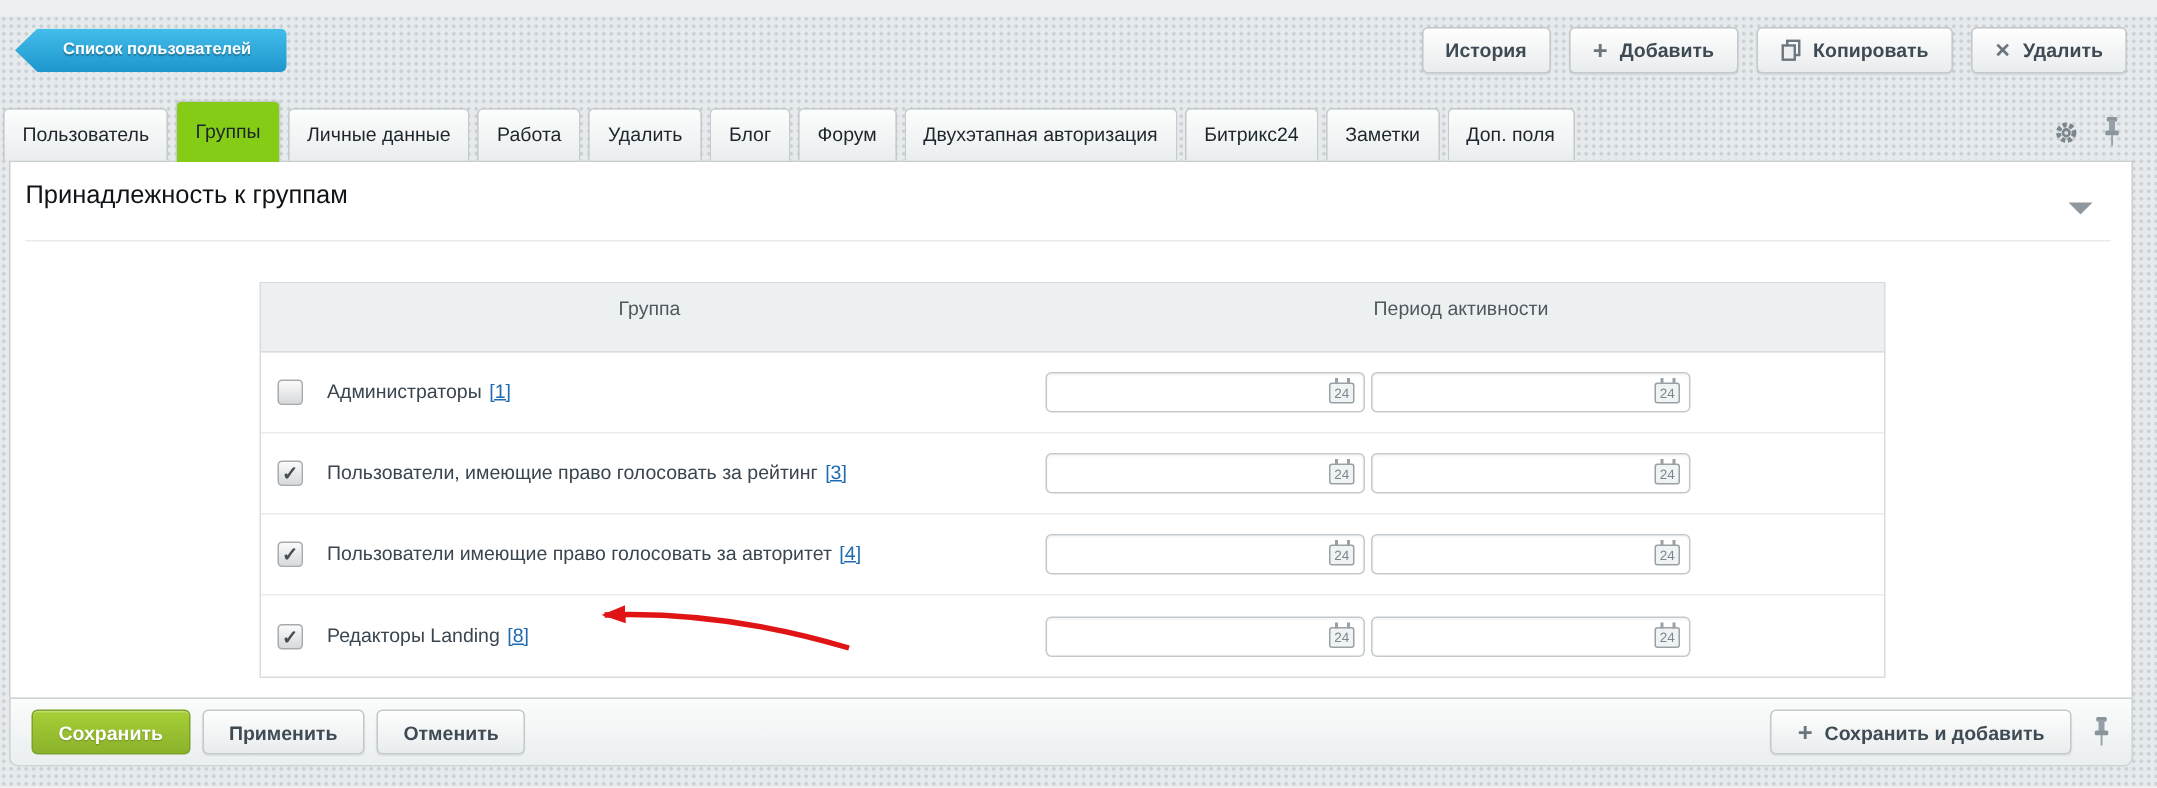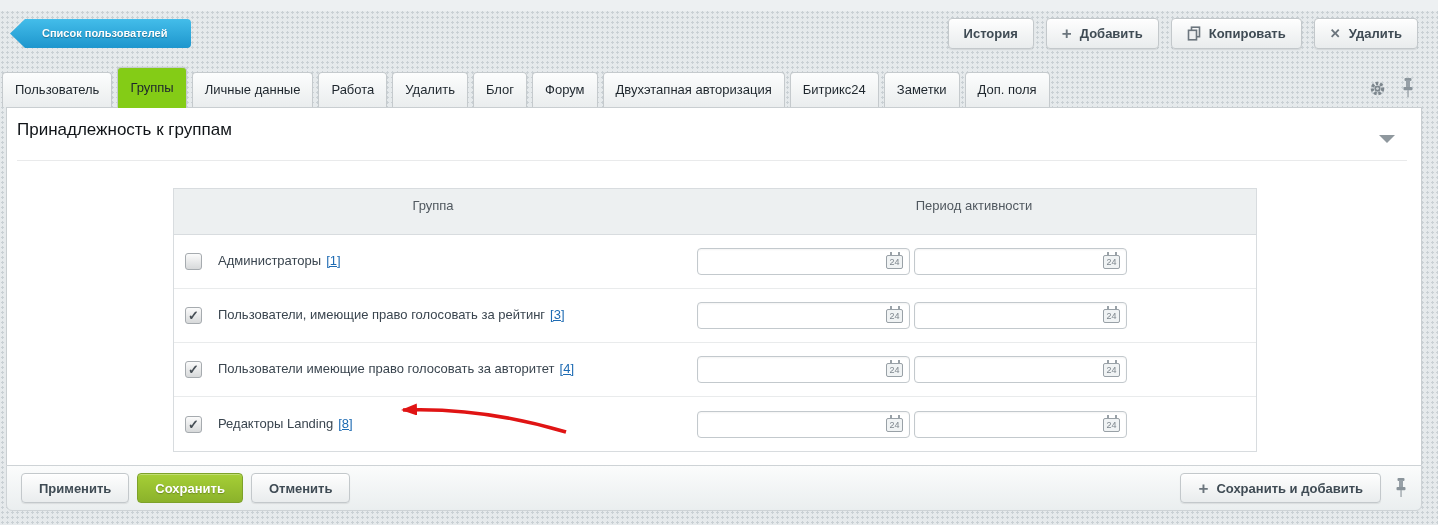--- a/index.html
+++ b/index.html
@@ -244,25 +244,25 @@
     <defs>
       <marker id="ah" markerWidth="18" markerHeight="14" refX="14" refY="6" orient="auto" markerUnits="userSpaceOnUse">
         <path d="M0,0 L16,6 L0,12 Z" fill="#e01414"></path>
       </marker>
     </defs>
     <path d="M179 31 Q 95 6, 16 9" stroke="#e01414" stroke-width="3.6" fill="none" marker-end="url(#ah)"></path>
   </svg>
 </div>
 
 <div class="footer">
+  <button class="btn btn-green">
+    <span>Сохранить</span>
+  </button>
   <button class="btn btn-gray">
     <span>Применить</span>
-  </button>
-  <button class="btn btn-green">
-    <span>Сохранить</span>
   </button>
   <button class="btn btn-gray">
     <span>Отменить</span>
   </button>
   <div class="footer-right">
     <button class="btn btn-gray">
       <span class="ico-glyph ico-plus">+</span>
       <span>Сохранить и добавить</span>
     </button>
     <span class="icon-btn">

